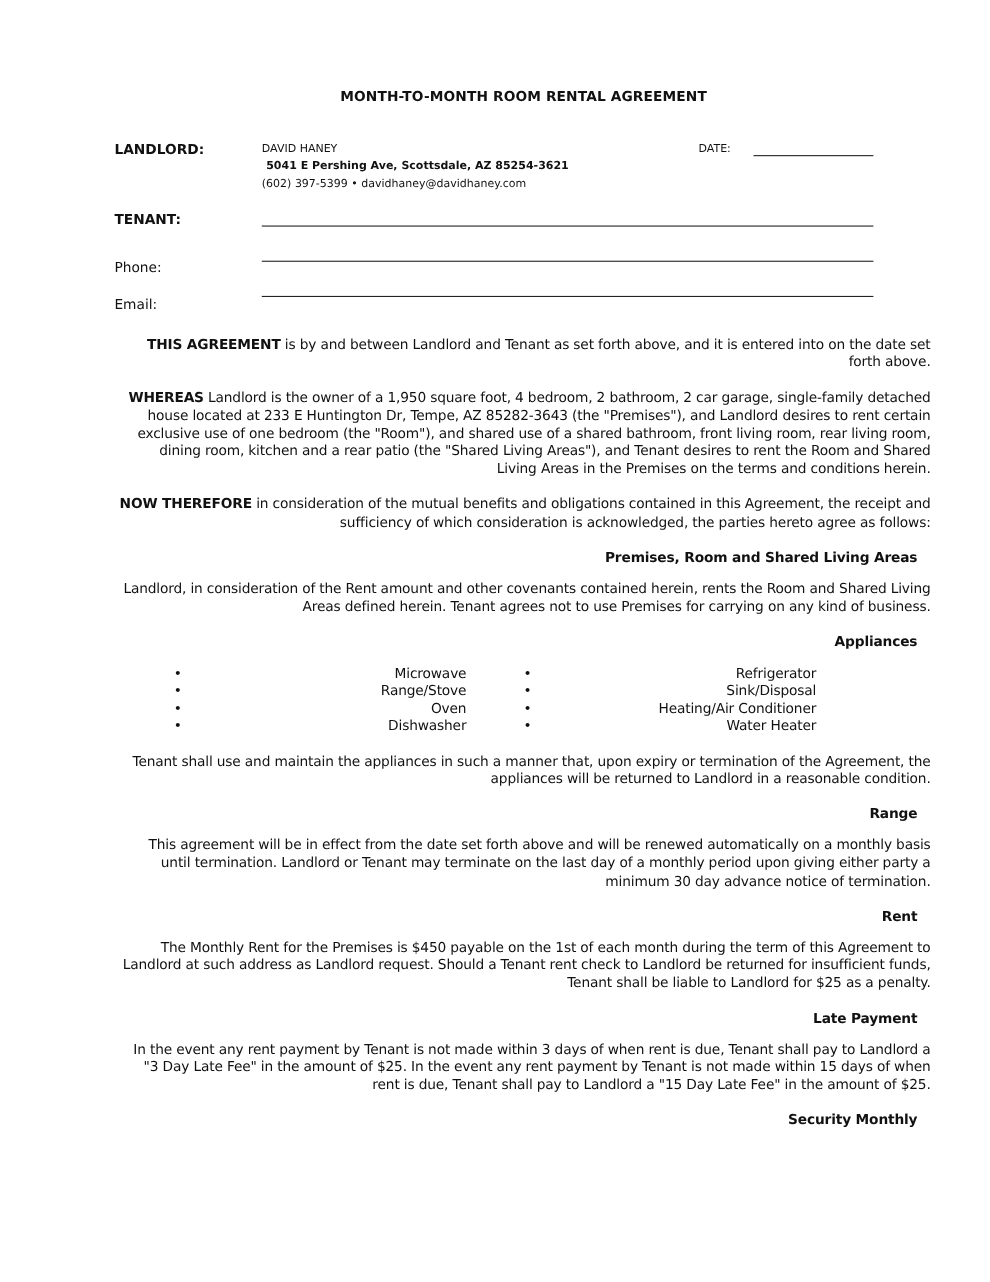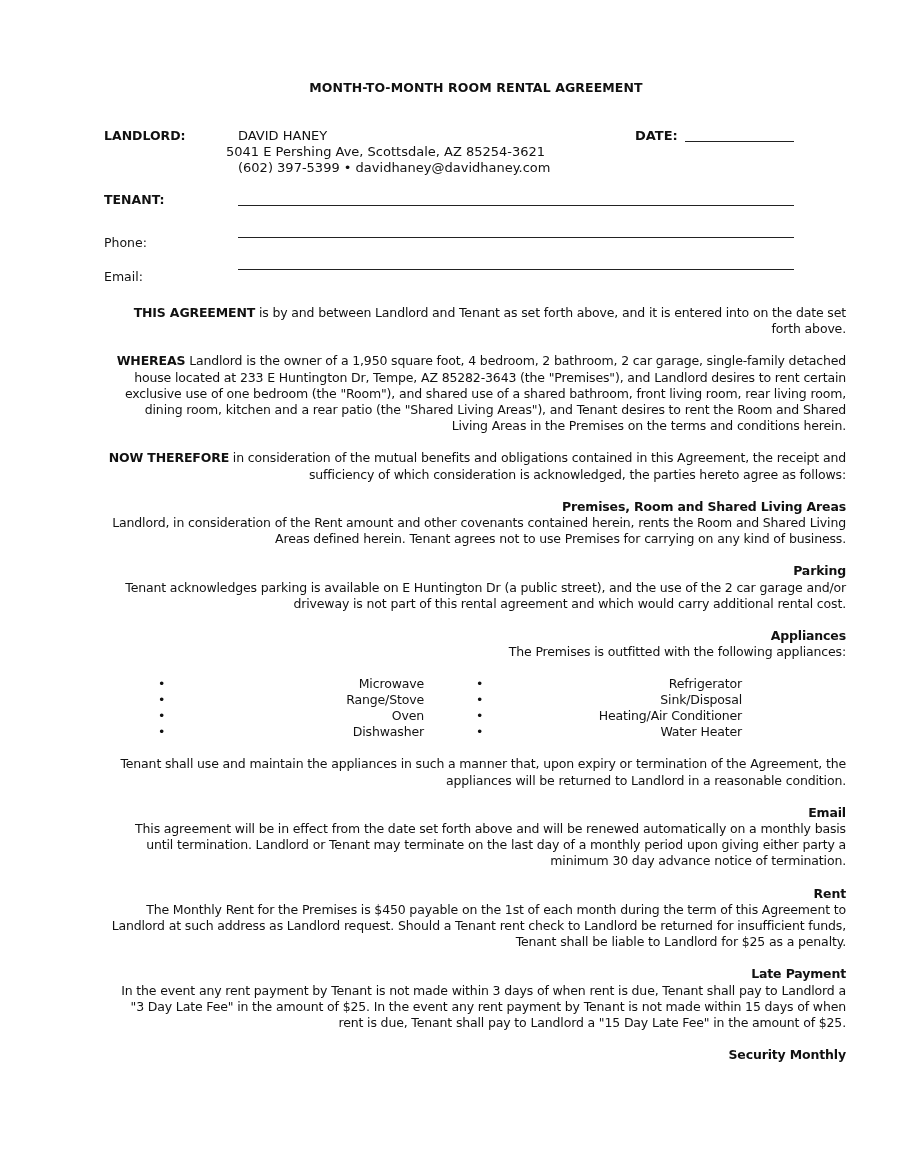--- a/index.html
+++ b/index.html
@@ -3,46 +3,46 @@
 <meta charset="utf-8">
 <style>
   html, body { margin: 0; padding: 0; background: #ffffff; }
   body { width: 900px; height: 1165px; position: relative; overflow: hidden;
          font-family: "DejaVu Sans", sans-serif; color: #111; }
   .page { position: absolute; left: 0; top: 0; width: 900px; height: 1165px; }
   .title { position: absolute; top: 80px; left: 0; width: 952px; text-align: center;
            font-weight: bold; font-size: 12.5px; letter-spacing: 0.1px; }
   .lbl { position: absolute; font-size: 12.5px; text-align: left; width: 120px; }
   .lbl.b { font-weight: bold; }
-  .txt { position: absolute; font-size: 13px; line-height: 16px; white-space: nowrap; }
+  .txt { position: absolute; font-size: 10px; line-height: 16px; white-space: nowrap; }
   .line { position: absolute; height: 0; border-bottom: 1px solid #222; }
   .body { position: absolute; left: 106px; width: 740px; font-size: 12.5px; line-height: 16.2px;
           letter-spacing: -0.15px; }
   .body p { margin: 0 0 16px 0; }
   .body b { font-weight: bold; }
-  .sec h4 { margin: 0; font-size: 12.5px; font-weight: bold; line-height: 16.2px; }
+  .sec h4 { margin: 12px; font-size: 12.5px; font-weight: bold; line-height: 16.2px; }
   .sec p { margin: 0 0 16px 0; }
   .appl { display: flex; margin: 0 0 16px 0; }
   .appl ul { list-style: none; margin: 0; padding: 0; width: 318px; }
   .appl li { position: relative; padding-left: 105px; line-height: 16px; }
   .appl li .bul { position: absolute; left: 52px; top: 0; }
 </style>
 </head>
 <body>
 
 <div class="page">
 
   <div class="title">MONTH-TO-MONTH ROOM RENTAL AGREEMENT</div>
 
   <div class="lbl b" style="left:104px; top:128px;">LANDLORD:</div>
   <div class="txt" style="left:238px; top:128px;">DAVID HANEY</div>
-  <div class="txt" style="left:226px; top:144px;">5041 E Pershing Ave, Scottsdale, AZ 85254-3621</div>
+  <div class="txt" style="left:242px; top:144px;font-weight:bold;">5041 E Pershing Ave, Scottsdale, AZ 85254-3621</div>
   <div class="txt" style="left:238px; top:160px;">(602) 397-5399 • davidhaney@davidhaney.com</div>
 
-  <div class="txt" style="left:635px; top:128px; font-weight:bold;">DATE:</div>
+  <div class="txt" style="left:635px; top:128px; font-weight:normal;">DATE:</div>
   <div class="line" style="left:685px; top:141px; width:109px;">
     <span class="txt" style="left:2px; top:-14px;"></span>
   </div>
 
   <div class="lbl b" style="left:104px; top:192px;">TENANT:</div>
   <div class="line" style="left:238px; top:205px; width:556px;">
     <span class="txt" style="left:2px; top:-14px;"></span>
   </div>
 
   <div class="lbl" style="left:104px; top:235px;">Phone:</div>
@@ -58,47 +58,42 @@
   <div class="body" style="top:305px;text-align:right;">
     <p><b>THIS AGREEMENT</b><span> is by and between Landlord and Tenant as set forth above, and it is entered into on the date set forth above.</span></p>
     <p><b>WHEREAS</b><span> Landlord is the owner of a 1,950 square foot, 4 bedroom, 2 bathroom, 2 car garage, single-family detached house located at 233 E Huntington Dr, Tempe, AZ 85282-3643 (the "Premises"), and Landlord desires to rent certain exclusive use of one bedroom (the "Room"), and shared use of a shared bathroom, front living room, rear living room, dining room, kitchen and a rear patio (the "Shared Living Areas"), and Tenant desires to rent the Room and Shared Living Areas in the Premises on the terms and conditions herein.</span></p>
     <p><b>NOW THEREFORE</b><span> in consideration of the mutual benefits and obligations contained in this Agreement, the receipt and sufficiency of which consideration is acknowledged, the parties hereto agree as follows:</span></p>
 
     <div class="sec">
       <h4>Premises, Room and Shared Living Areas</h4>
       <p>Landlord, in consideration of the Rent amount and other covenants contained herein, rents the Room and Shared Living Areas defined herein. Tenant agrees not to use Premises for carrying on any kind of business.</p>
     </div>
 
-    <div class="sec">
-      <h4>Parking</h4>
-      <p>Tenant acknowledges parking is available on E Huntington Dr (a public street), and the use of the 2 car garage and/or driveway is not part of this rental agreement and which would carry additional rental cost.</p>
-    </div>
 
     <div class="sec">
       <h4>Appliances</h4>
-      <p>The Premises is outfitted with the following appliances:</p>
       <div class="appl">
         <ul>
           <li><span class="bul">•</span><span>Microwave</span></li>
           <li><span class="bul">•</span><span>Range/Stove</span></li>
           <li><span class="bul">•</span><span>Oven</span></li>
           <li><span class="bul">•</span><span>Dishwasher</span></li>
         </ul>
         <ul>
           <li><span class="bul">•</span><span>Refrigerator</span></li>
           <li><span class="bul">•</span><span>Sink/Disposal</span></li>
           <li><span class="bul">•</span><span>Heating/Air Conditioner</span></li>
           <li><span class="bul">•</span><span>Water Heater</span></li>
         </ul>
       </div>
       <p>Tenant shall use and maintain the appliances in such a manner that, upon expiry or termination of the Agreement, the appliances will be returned to Landlord in a reasonable condition.</p>
     </div>
 
     <div class="sec">
-      <h4>Email</h4>
+      <h4>Range</h4>
       <p>This agreement will be in effect from the date set forth above and will be renewed automatically on a monthly basis until termination. Landlord or Tenant may terminate on the last day of a monthly period upon giving either party a minimum 30 day advance notice of termination.</p>
     </div>
 
     <div class="sec">
       <h4>Rent</h4>
       <p>The Monthly Rent for the Premises is $450 payable on the 1st of each month during the term of this Agreement to Landlord at such address as Landlord request. Should a Tenant rent check to Landlord be returned for insufficient funds, Tenant shall be liable to Landlord for $25 as a penalty.</p>
     </div>
 
     <div class="sec">
       <h4>Late Payment</h4>

